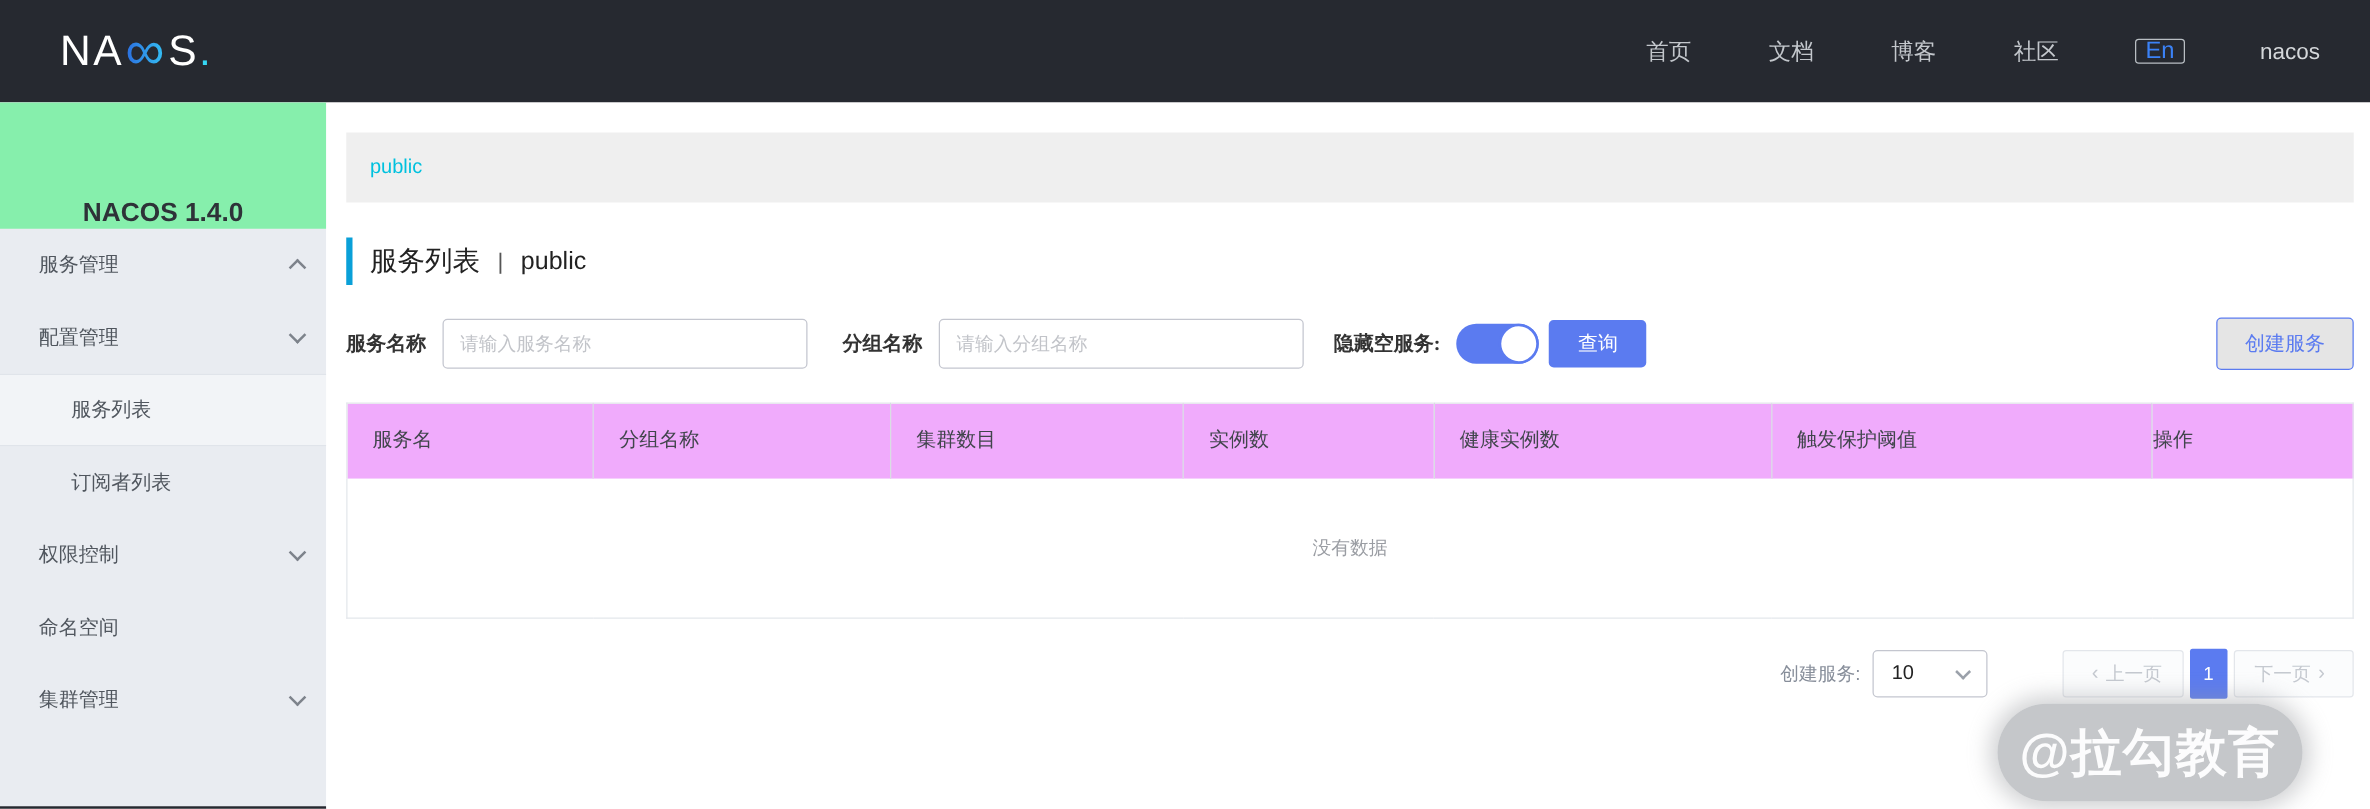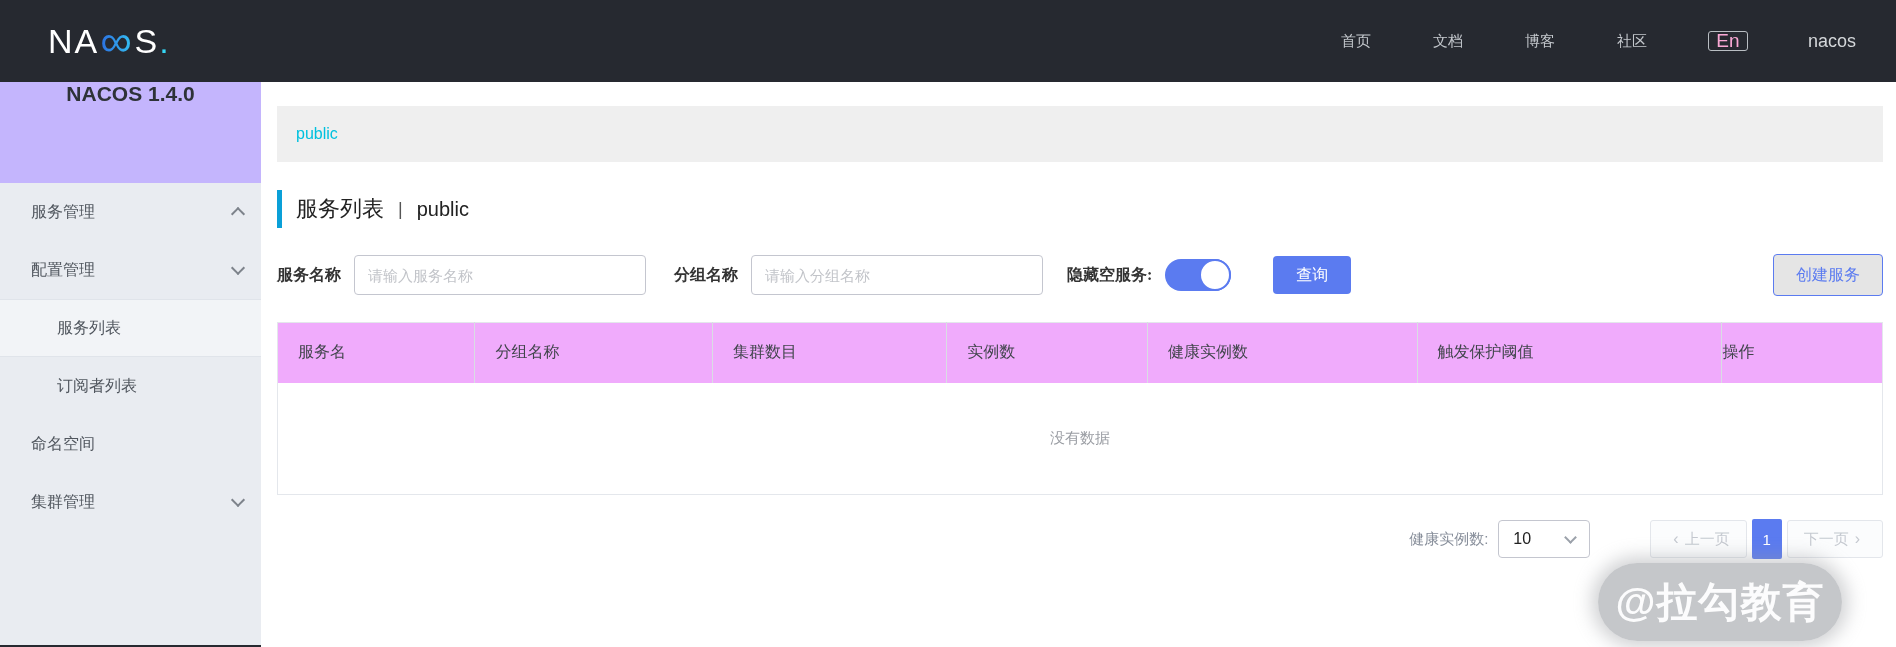--- a/index.html
+++ b/index.html
@@ -9,31 +9,31 @@
   
   .navbar { position:absolute; left:0; top:0; width:1896px; height:82px;
     background:#262930; display:flex; align-items:center; }
   .logo { margin-left:48px; font-weight:normal; font-size:34px; color:#fff;
     letter-spacing:2px; display:flex; align-items:center; }
   .logo .infinity { color:#2f9df4; font-size:44px; line-height:30px;
     margin:0 1px; background:linear-gradient(90deg,#2b6de0,#35c6f4);
     -webkit-background-clip:text; background-clip:text; -webkit-text-fill-color:transparent; }
   .logo .dot { color:#35d6f4; }
   .nav-links { margin-left:auto; display:flex; align-items:center; margin-right:40px; }
-  .nav-link { color:#c3c7cc; font-size:15px; margin:16px 31px; cursor:pointer; }
+  .nav-link { color:#c3c7cc; font-size:18px; margin:16px 31px; cursor:pointer; }
   .lang-box { width:40px; height:20px; border:1px solid #b9bec3; border-radius:3px;
-    color:#f9a8d4; font-size:19px; display:flex; align-items:center; justify-content:center;
+    color:#3b82f6; font-size:19px; display:flex; align-items:center; justify-content:center;
     margin:0 30px; cursor:pointer; }
   .nav-user { color:#d4d7da; font-size:18px; margin-left:30px; cursor:pointer; }
 
   
   .sidebar { position:absolute; left:0; top:82px; width:261px; height:563px;
     background:#e9ecf1; }
-  .sidebar-header { height:101px; background:#c4b5fd; display:flex;
-    align-items:flex-start; justify-content:center; }
+  .sidebar-header { height:101px; background:#86efac; display:flex;
+    align-items:flex-end; justify-content:center; }
   .sidebar-header span { font-size:21px; font-weight:bold; color:#2e3238; }
   .side-item { height:58px; display:flex; align-items:center; position:relative;
     font-size:16px; color:#50565e; cursor:pointer; }
   .side-item .lbl { margin-left:31px; }
   .side-item.sub .lbl { margin-left:57px; }
   .side-item.selected { background:#f2f4f7; border-top:1px solid #e0e4ea;
     border-bottom:1px solid #e0e4ea; }
   .chev { position:absolute; right:18px; top:50%; width:10px; height:10px;
     border-left:2px solid #7d838b; border-bottom:2px solid #7d838b; }
   .chev.down { transform:translateY(-70%) rotate(-45deg); }
@@ -58,21 +58,21 @@
   .f-label { font-size:16px; font-weight:bold; color:#333;font-family:Liberation Serif, serif; }
   .f-input { width:292px; height:40px; border:1px solid #c4c6cf; border-radius:4px;
     margin-left:13px; padding:0 13px; font-size:15px; color:#333; outline:none;
     font-family:"Liberation Sans","DejaVu Sans",sans-serif; }
   .f-input::placeholder { color:#c2c4c9; }
   .gap28 { width:28px; } .gap24 { width:24px; }
   .toggle { width:66px; height:32px; background:#5b7bf0; border-radius:16px;
     margin-left:13px; position:relative; cursor:pointer; }
   .toggle .knob { position:absolute; right:0; top:0; width:32px; height:32px;
     background:#fff; border:2px solid #5b7bf0; border-radius:50%; }
-  .query-btn { margin-left:42px; width:78px; height:38px; background:#5b7bf0;
+  .query-btn { margin-left:8px; width:78px; height:38px; background:#5b7bf0;
     color:#fff; font-size:16px; border:none; border-radius:4px; cursor:pointer; }
   .create-btn { margin-left:auto; width:110px; height:42px; background:#e5e5e5;
     color:#5b7bf0; font-size:16px; border:1px solid #5b7bf0; border-radius:4px;
     cursor:pointer; }
 
   
   .svc-table { margin-top:26px; width:100%; border-collapse:collapse;
     border:1px solid #e4e7ec; }
   .svc-table th { background:#f0abfc; height:60px; font-weight:normal;
     font-size:16px; color:#41454c; text-align:left; padding-left:20px;
@@ -138,20 +138,24 @@
   </div>
   <div class="side-item">
     <span class="lbl">配置管理</span>
     <span class="chev down"></span>
   </div>
   <div class="side-item sub selected">
     <span class="lbl">服务列表</span>
   </div>
   <div class="side-item sub">
     <span class="lbl">订阅者列表</span>
+  </div>
+  <div class="side-item">
+    <span class="lbl">权限控制</span>
+    <span class="chev down"></span>
   </div>
   <div class="side-item">
     <span class="lbl">命名空间</span>
   </div>
   <div class="side-item">
     <span class="lbl">集群管理</span>
     <span class="chev down"></span>
   </div>
 </div>
 <div class="sidebar-bottom-strip"></div>
@@ -206,21 +210,21 @@
       </tr>
     </thead>
     <tbody>
       <tr>
         <td class="empty" colspan="7">没有数据</td>
       </tr>
     </tbody>
   </table>
 
   <div class="pager-row">
-    <span class="pagesize-label">健康实例数:</span>
+    <span class="pagesize-label">创建服务:</span>
     <div class="pagesize-select">
       <span class="val">10</span>
       <span class="chev-sm"></span>
     </div>
     <div class="pager">
       <div class="page-btn">
         <span class="arrow">‹</span>
         <span>上一页</span>
       </div>
       <div class="page-cur">1</div>

